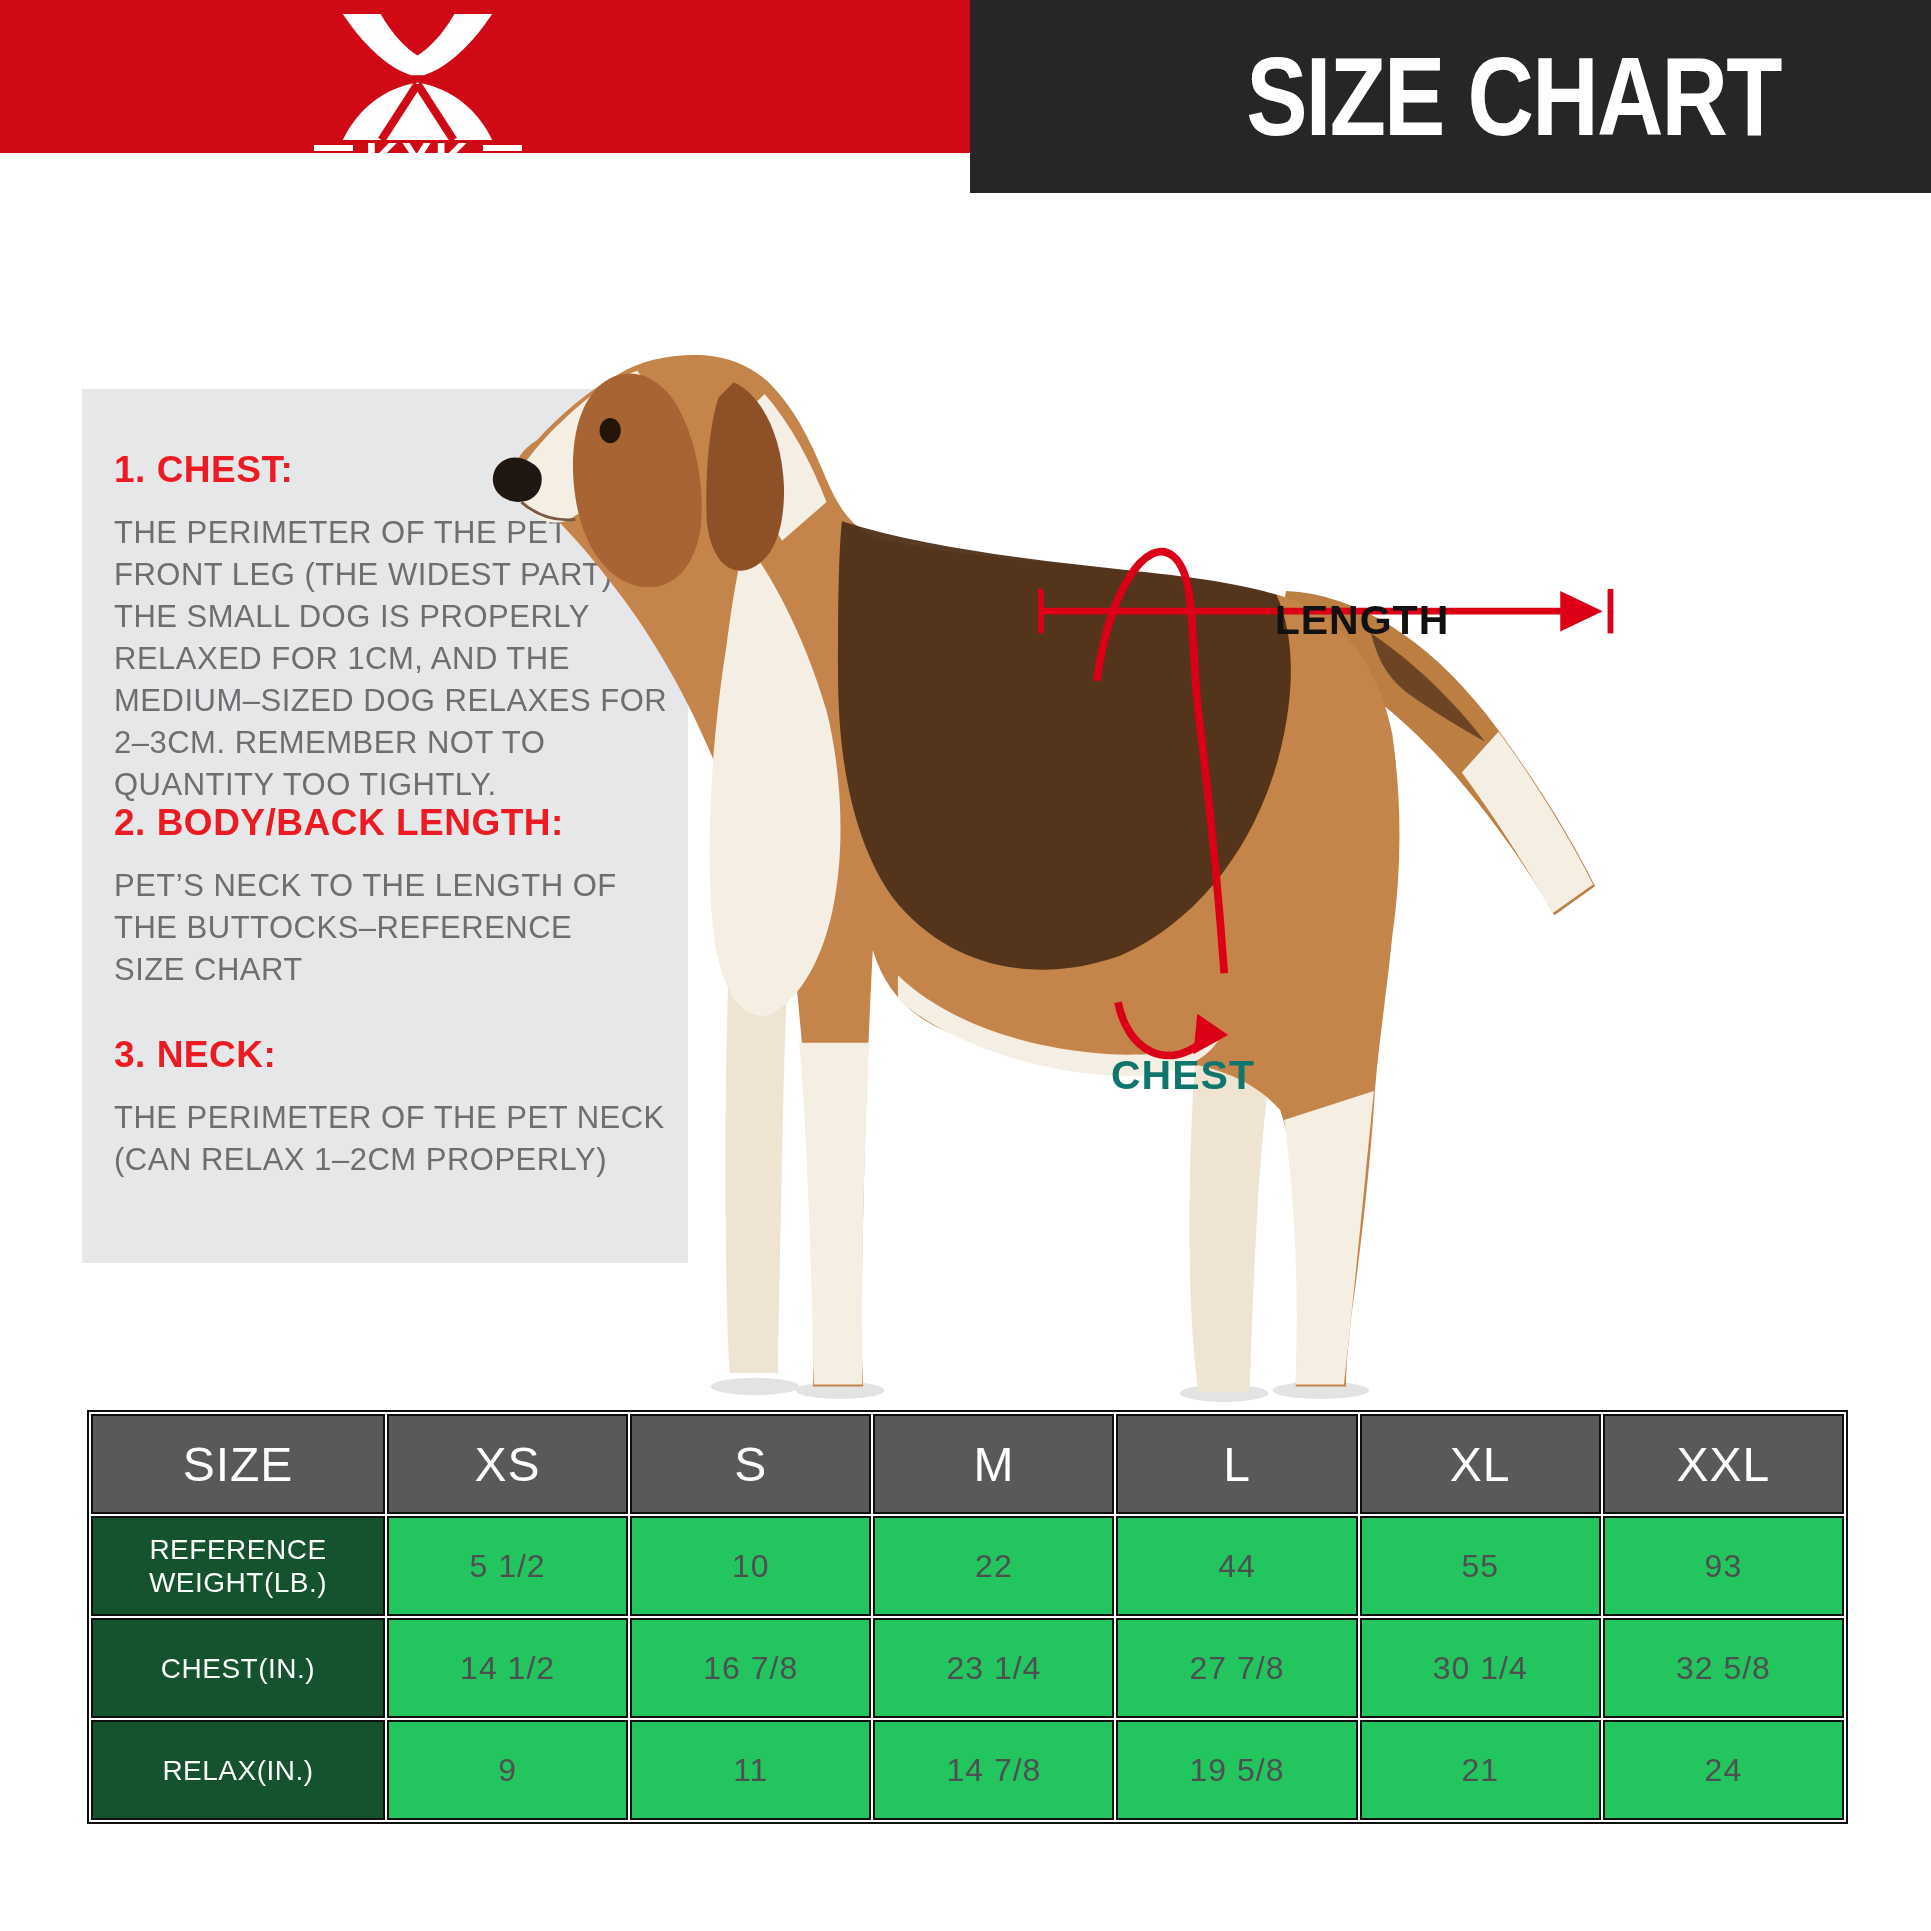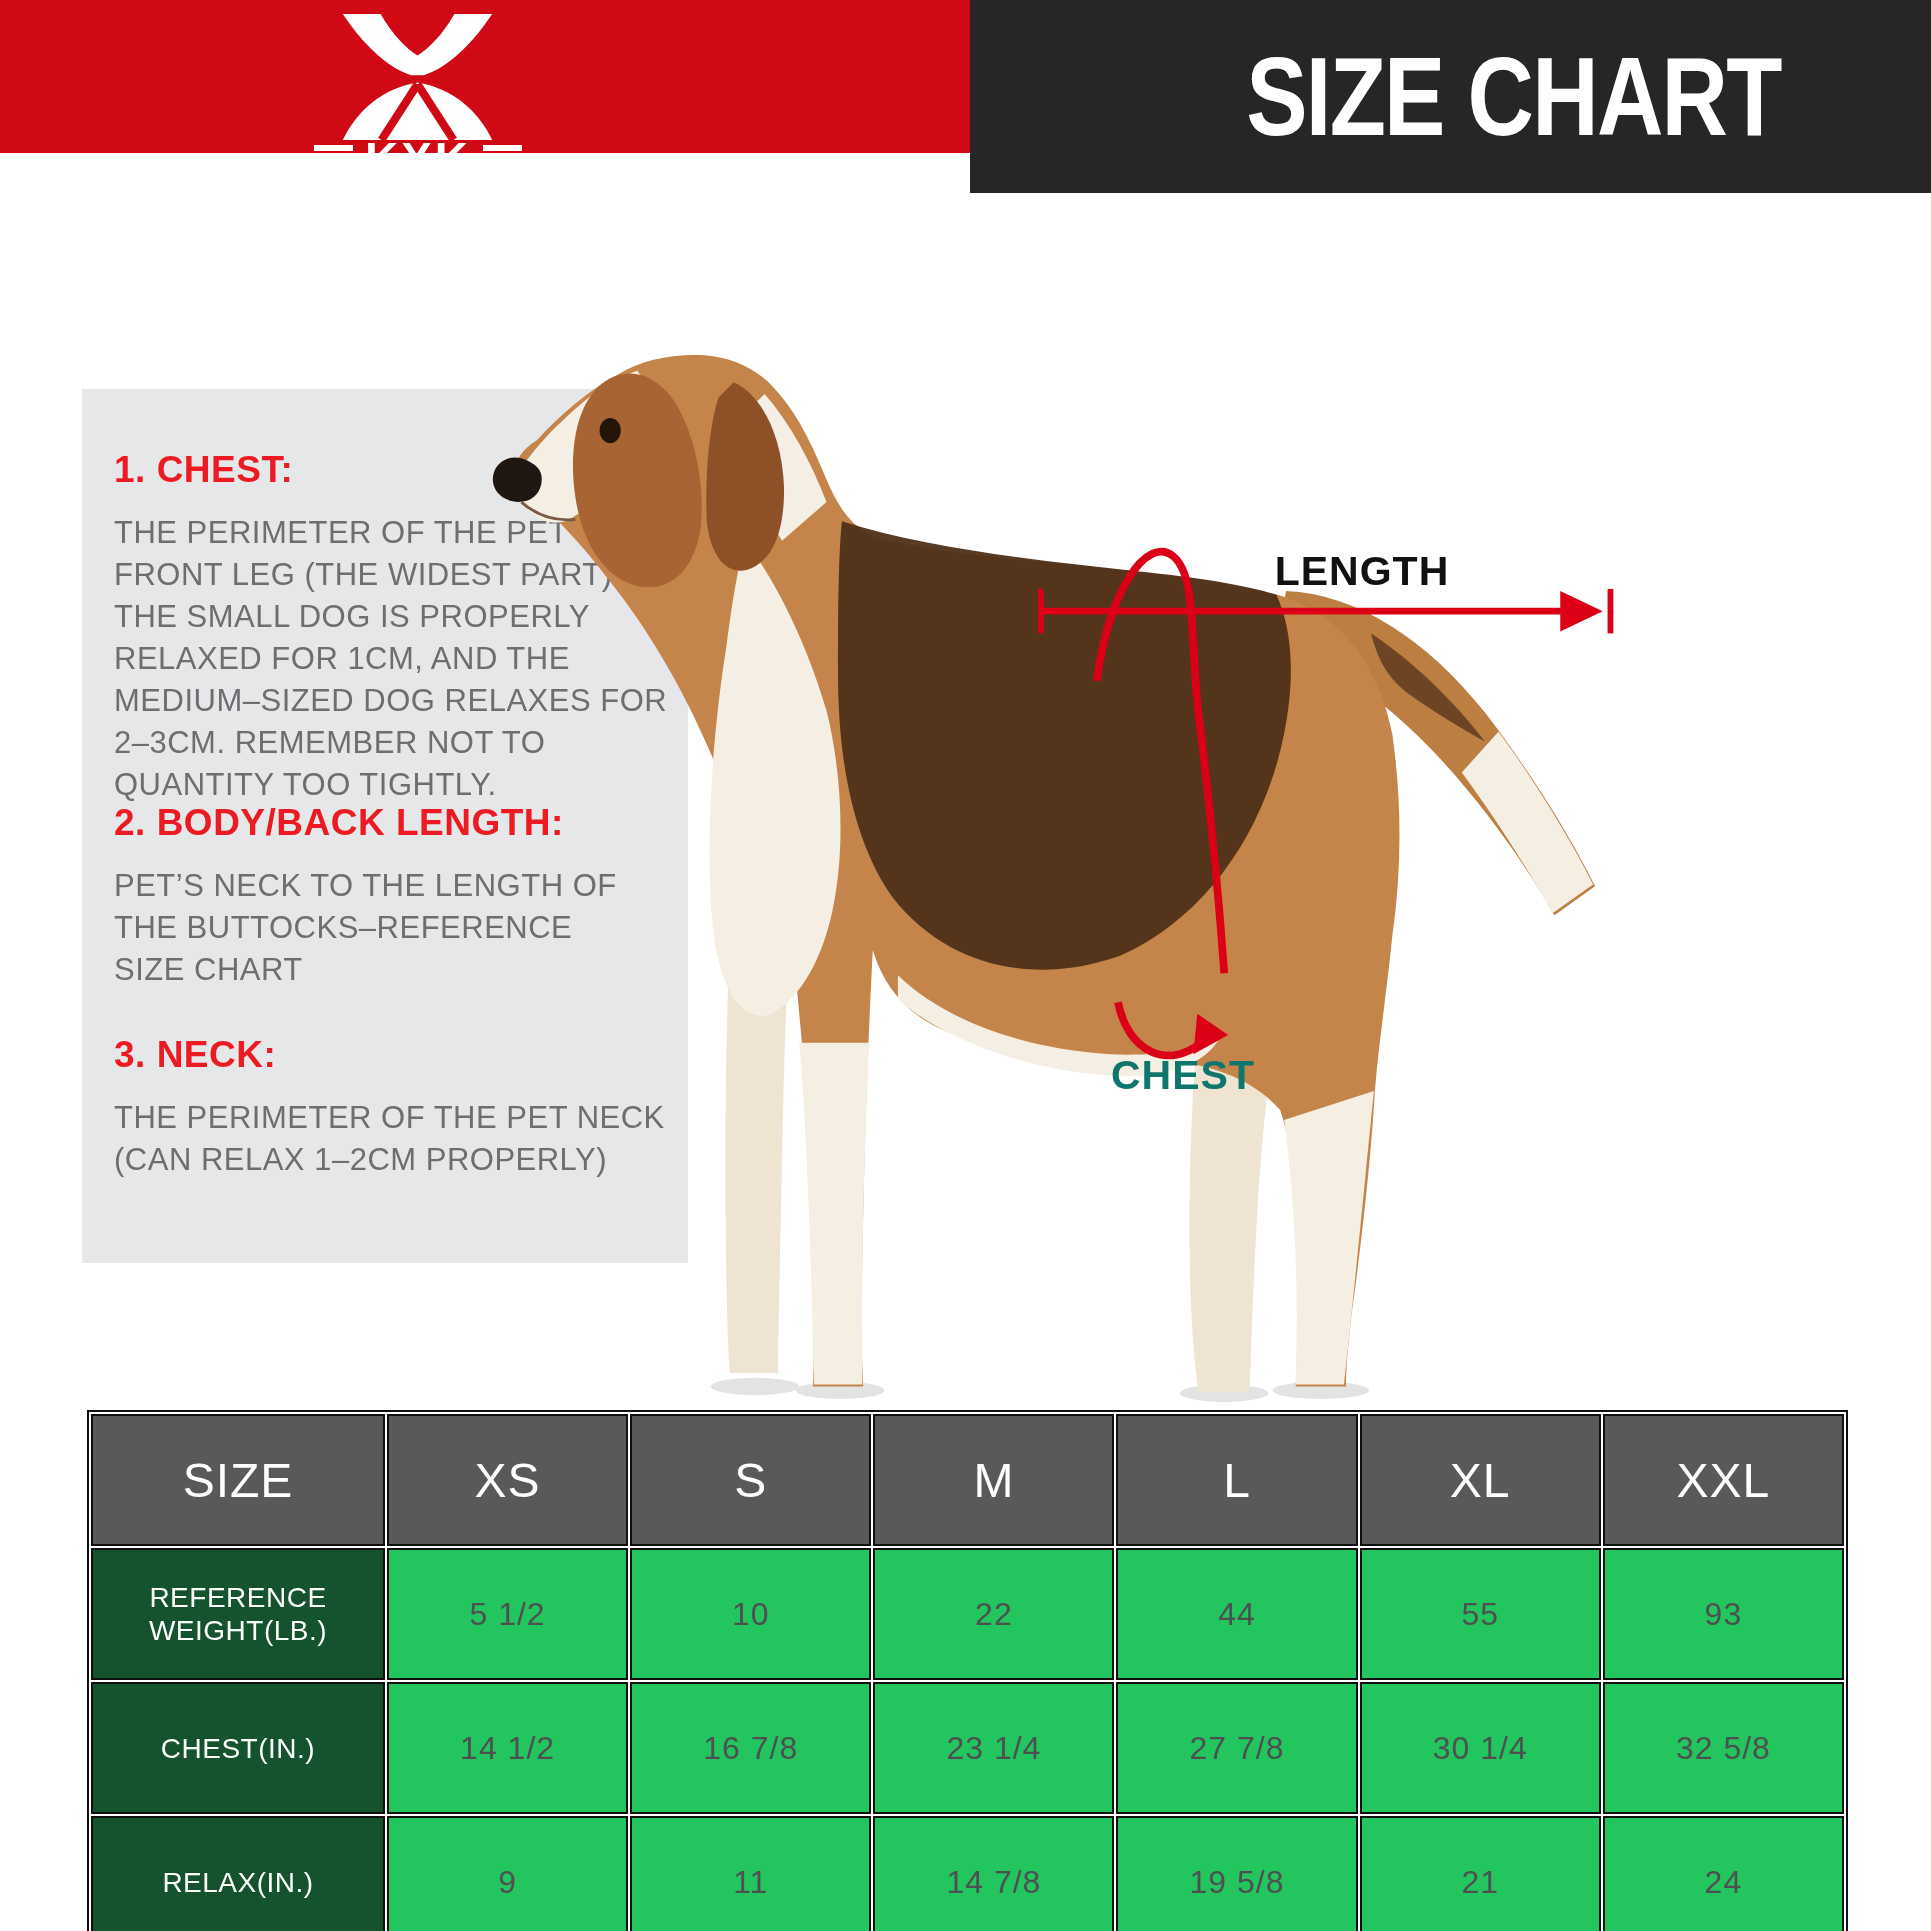--- a/index.html
+++ b/index.html
@@ -24,30 +24,30 @@
   .panel{position:absolute;left:82px;top:389px;width:606px;height:874px;background:#E6E7E8;}
   .sec{position:absolute;left:32px;}
   .sec-head{color:#EC1B23;font-weight:bold;font-size:37px;letter-spacing:0.5px;margin:0 0 21px 0;}
   .sec-body{color:#6D6E70;font-size:31px;line-height:42px;letter-spacing:0.5px;margin:0;}
   .sec1{top:60px;width:555px;}
   .sec2{top:413px;width:507px;}
   .sec3{top:645px;width:565px;}
 
   
   .diagram-svg{position:absolute;left:0;top:0;width:1931px;height:1931px;}
-  .len-label{position:absolute;left:1246px;top:548px;width:232px;text-align:center;
+  .len-label{position:absolute;left:1246px;top:597px;width:232px;text-align:center;
              color:#111;font-weight:bold;font-size:41px;letter-spacing:1px;}
   .chest-label{position:absolute;left:1067px;top:1052px;width:232px;text-align:center;
              color:#0f766e;font-weight:bold;font-size:41px;letter-spacing:1px;}
 
   
   .tbl-wrap{position:absolute;left:87px;top:1410px;width:1757px;border:2.9px solid #101010;background:#101010;}
   table.size{width:100%;border-collapse:separate;border-spacing:2.9px;background:#fff;table-layout:fixed;}
   table.size col.c0{width:294px;}
-  table.size th,table.size td{border:2.9px solid #101010;text-align:center;vertical-align:middle;padding:16px;}
+  table.size th,table.size td{border:2.9px solid #101010;text-align:center;vertical-align:middle;padding:0;}
   table.size th{background:#58595B;color:#fff;font-weight:normal;font-size:48px;height:96px;letter-spacing:1px;}
   table.size td{background:#22c55e;color:#4E4F51;font-size:32px;height:96px;letter-spacing:1px;}
   table.size td.lbl{background:#14532d;color:#fff;font-size:28px;line-height:33px;letter-spacing:0.5px;}
 </style>
 </head>
 <body>
 
 <div class="canvas">
 
   <div class="hdr-red">

